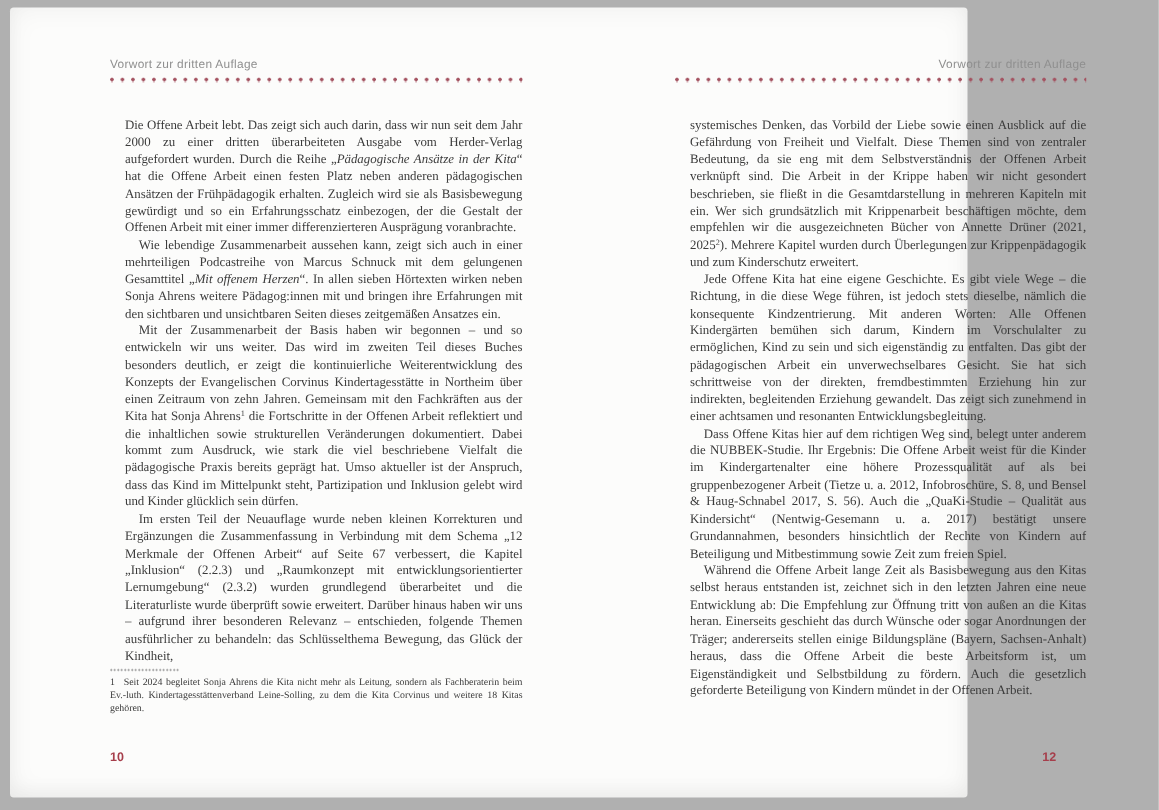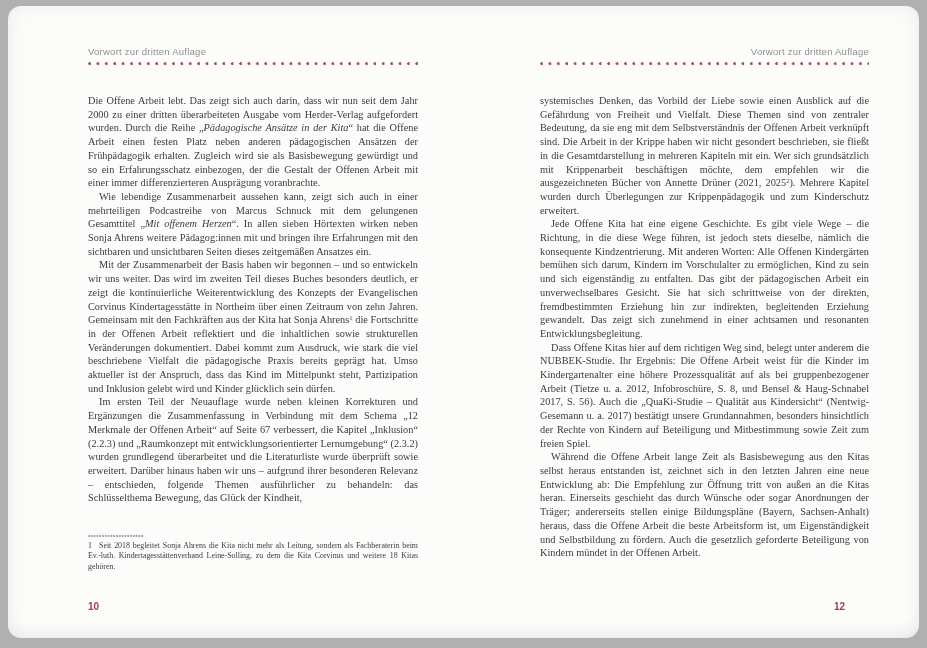--- a/index.html
+++ b/index.html
@@ -3,23 +3,23 @@
 <meta charset="utf-8">
 <style>
   html,body{margin:0;padding:0;}
   body{
     width:927px;height:648px;overflow:hidden;
     background:var(--surround,#b0b0b0);
     font-family:"Liberation Serif","DejaVu Serif",serif;
   }
   .canvas{position:relative;width:927px;height:648px;}
   .paper{
-    position:absolute;left:8px;top:6px;width:911px;height:632px;
+    position:absolute;left:8px;top:6px;width:766px;height:632px;
     background:var(--paper,#fcfcfb);
-    border-radius:13px;
+    border-radius:3px;
     box-shadow:inset 0 0 22px rgba(0,0,0,0.05), inset 0 -6px 14px rgba(0,0,0,0.04);
   }
   .col{position:absolute;top:38px;height:582px;}
   .col.left{left:80px;width:330px;}
   .col.right{left:532px;width:329px;}
 
   .running-head{
     font-family:"Liberation Sans","DejaVu Sans",sans-serif;
     font-size:9.5px;line-height:12px;letter-spacing:.25px;
     color:var(--header-text,#8f8f8f);
@@ -30,21 +30,21 @@
   .dotrow{
     height:4px;width:100%;
     background-image:radial-gradient(circle at 1.6px 1.6px, var(--accent-dot,#a45361) 1.25px, transparent 1.6px);
     background-size:8.4px 4px;background-repeat:repeat-x;
     margin-bottom:28px;
   }
 
   .body{
     font-size:10.3px;line-height:13.7px;color:var(--body-text,#3b3b3b);
     text-align:justify;overflow:hidden;
-    hyphens:auto;-webkit-hyphens:auto;
+    hyphens:auto;margin-left:12px;-webkit-hyphens:auto;
   }
   .col.left  .body{max-height:440px;}
   .col.right .body{max-height:484px;}
   .para{margin:0;}
   .para.indent{text-indent:11px;}
   .sup{font-size:64%;position:relative;top:-3px;line-height:0;}
 
   .footnotes{position:absolute;left:0;width:100%;}
   .col.left  .footnotes{top:491px;}
   .col.right .footnotes{top:533px;}
@@ -78,21 +78,21 @@
       <div class="running-head">Vorwort zur dritten Auflage</div>
       <div class="dotrow"></div>
       <div class="body">
         <p class="para"><span>Die Offene Arbeit lebt. Das zeigt sich auch darin, dass wir nun seit dem Jahr 2000 zu einer dritten überarbeiteten Ausgabe vom Herder-Verlag aufgefordert wurden. Durch die Reihe „</span><span style="font-style: italic;">Pädagogische Ansätze in der Kita</span><span>“ hat die Offene Arbeit einen festen Platz neben anderen pädagogischen Ansätzen der Frühpädagogik erhalten. Zugleich wird sie als Basisbewegung gewürdigt und so ein Erfahrungsschatz einbezogen, der die Gestalt der Offenen Arbeit mit einer immer differenzierteren Ausprägung voranbrachte.</span></p>
         <p class="para indent"><span>Wie lebendige Zusammenarbeit aussehen kann, zeigt sich auch in einer mehrteiligen Podcastreihe von Marcus Schnuck mit dem gelungenen Gesamttitel „</span><span style="font-style: italic;">Mit offenem Herzen</span><span>“. In allen sieben Hörtexten wirken neben Sonja Ahrens weitere Pädagog:innen mit und bringen ihre Erfahrungen mit den sichtbaren und unsichtbaren Seiten dieses zeitgemäßen Ansatzes ein.</span></p>
         <p class="para indent"><span>Mit der Zusammenarbeit der Basis haben wir begonnen – und so entwickeln wir uns weiter. Das wird im zweiten Teil dieses Buches besonders deutlich, er zeigt die kontinuierliche Weiterentwicklung des Konzepts der Evangelischen Corvinus Kindertagesstätte in Northeim über einen Zeitraum von zehn Jahren. Gemeinsam mit den Fachkräften aus der Kita hat Sonja Ahrens</span><span class="sup">1</span><span> die Fortschritte in der Offenen Arbeit reflektiert und die inhaltlichen sowie strukturellen Veränderungen dokumentiert. Dabei kommt zum Ausdruck, wie stark die viel beschriebene Vielfalt die pädagogische Praxis bereits geprägt hat. Umso aktueller ist der Anspruch, dass das Kind im Mittelpunkt steht, Partizipation und Inklusion gelebt wird und Kinder glücklich sein dürfen.</span></p>
         <p class="para indent"><span>Im ersten Teil der Neuauflage wurde neben kleinen Korrekturen und Ergänzungen die Zusammenfassung in Verbindung mit dem Schema „12 Merkmale der Offenen Arbeit“ auf Seite 67 verbessert, die Kapitel „Inklusion“ (2.2.3) und „Raumkonzept mit entwicklungsorientierter Lernumgebung“ (2.3.2) wurden grundlegend überarbeitet und die Literaturliste wurde überprüft sowie erweitert. Darüber hinaus haben wir uns – aufgrund ihrer besonderen Relevanz – entschieden, folgende Themen ausführlicher zu behandeln: das Schlüsselthema Bewegung, das Glück der Kindheit,</span></p>
       </div>
       <div class="footnotes">
         <div class="fn-rule"></div>
-        <p class="fn"><span class="fn-marker">1</span><span>Seit 2018 begleitet Sonja Ahrens die Kita nicht mehr als Leitung, sondern als Fachberaterin beim Ev.-luth. Kindertagesstättenverband Leine-Solling, zu dem die Kita Corvinus und weitere 18 Kitas gehören.</span></p>
+        <p class="fn"><span class="fn-marker">1</span><span>Seit 2024 begleitet Sonja Ahrens die Kita nicht mehr als Leitung, sondern als Fachberaterin beim Ev.-luth. Kindertagesstättenverband Leine-Solling, zu dem die Kita Corvinus und weitere 18 Kitas gehören.</span></p>
       </div>
       <div class="pagenum">10</div>
     </section>
 
     <section class="col right">
       <div class="running-head">Vorwort zur dritten Auflage</div>
       <div class="dotrow"></div>
       <div class="body">
         <p class="para"><span>systemisches Denken, das Vorbild der Liebe sowie einen Ausblick auf die Gefährdung von Freiheit und Vielfalt. Diese Themen sind von zentraler Bedeutung, da sie eng mit dem Selbstverständnis der Offenen Arbeit verknüpft sind. Die Arbeit in der Krippe haben wir nicht gesondert beschrieben, sie fließt in die Gesamtdarstellung in mehreren Kapiteln mit ein. Wer sich grundsätzlich mit Krippenarbeit beschäftigen möchte, dem empfehlen wir die ausgezeichneten Bücher von Annette Drüner (2021, 2025</span><span class="sup">2</span><span>). Mehrere Kapitel wurden durch Überlegungen zur Krippenpädagogik und zum Kinderschutz erweitert.</span></p>
         <p class="para indent"><span>Jede Offene Kita hat eine eigene Geschichte. Es gibt viele Wege – die Richtung, in die diese Wege führen, ist jedoch stets dieselbe, nämlich die konsequente Kindzentrierung. Mit anderen Worten: Alle Offenen Kindergärten bemühen sich darum, Kindern im Vorschulalter zu ermöglichen, Kind zu sein und sich eigenständig zu entfalten. Das gibt der pädagogischen Arbeit ein unverwechselbares Gesicht. Sie hat sich schrittweise von der direkten, fremdbestimmten Erziehung hin zur indirekten, begleitenden Erziehung gewandelt. Das zeigt sich zunehmend in einer achtsamen und resonanten Entwicklungsbegleitung.</span></p>

